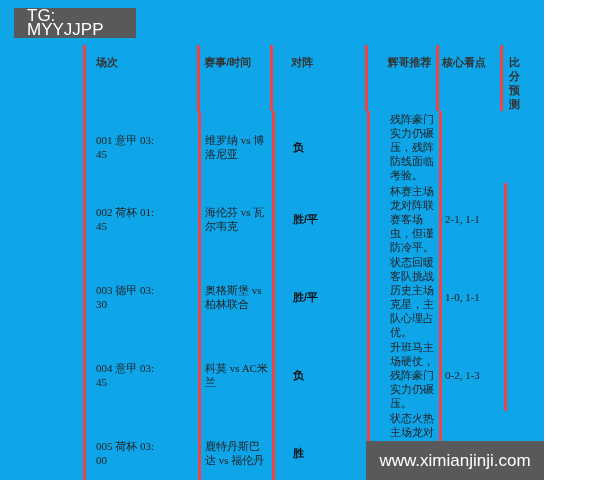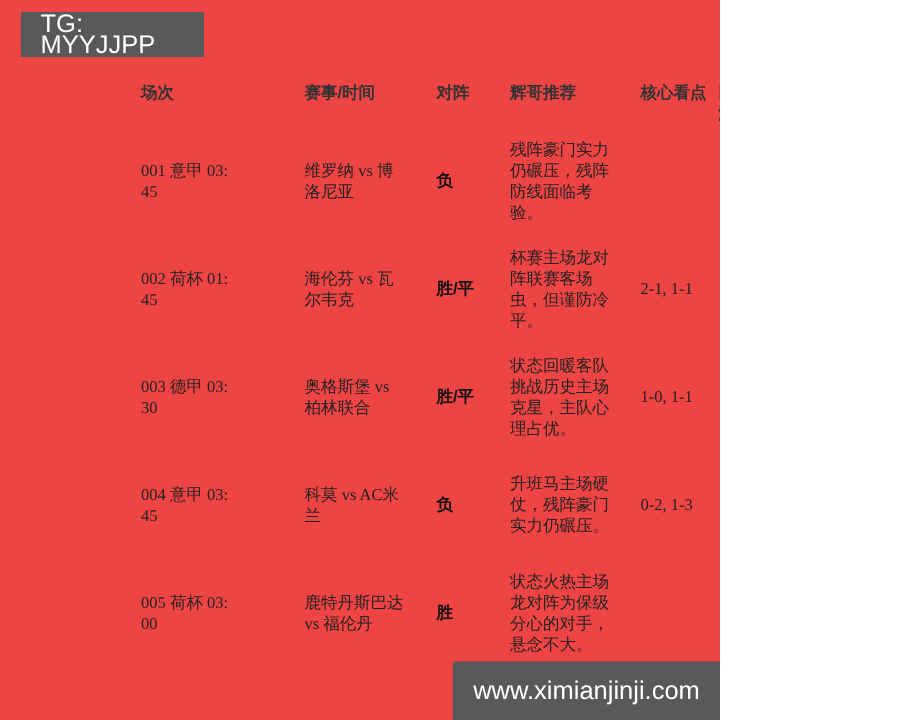--- a/index.html
+++ b/index.html
@@ -1,47 +1,47 @@
 <!DOCTYPE html>
 <html><head>
 <meta charset="utf-8">
 <style>
   html,body { margin:0; padding:0; }
   .screen {
-    position:relative; width:480px; height:480px; background:#ef4444;
+    position:relative; width:544px; height:480px; background:#0ea5e9;
     overflow:hidden;
     font-family:"Liberation Serif","DejaVu Serif",serif;
     color:#222222; font-size:11px; line-height:14px;
   }
   .badge {
     position:absolute; background:#59595b; color:#ffffff;
     font-family:"Liberation Sans","DejaVu Sans",sans-serif;
     font-size:17px; display:flex; align-items:center; box-sizing:border-box;
   }
   .badge-top { left:14px; top:8px; width:122px; height:30px; padding-left:13px; }
   .badge-bottom { right:0; bottom:0; width:178px; height:39px; justify-content:center; }
 
   .table { position:absolute; left:83px; top:45px; width:437px; }
   .tr { display:flex; align-items:stretch; }
   .tr.body-row { min-height:72px; }
   .tr.head-row { min-height:40px; }
   .td {
-    box-sizing:border-box; border-left:1px solid #ef4444;
+    box-sizing:border-box; border-left:3px solid #ef4444;
     display:flex; align-items:center;
   }
   .head-row .td {
     align-items:flex-start; padding-top:10px;
     font-family:"Liberation Sans","DejaVu Sans",sans-serif;
     font-weight:bold; color:#333333; font-size:11px;
   }
   .c1 { width:77px; padding-left:10px; padding-right:4px; word-break:break-all; }
   .c2 { width:74px; padding-left:4px;  padding-right:3px;margin-left:38px; }
   .c3 { width:63px; padding-left:18px;  padding-right:2px; }
-  .c4 { width:72px; padding-left:4px; }
-  .c5 { width:65px; padding-left:19px; }
+  .c4 { width:72px; padding-left:20px;margin-left:32px; }
+  .c5 { width:65px; padding-left:3px; }
   .c6 { flex:1;    padding-left:6px; }
   .pick {
     font-family:"Liberation Sans","DejaVu Sans",sans-serif;
     font-weight:bold; color:#111111;
   }
 </style>
 </head>
 <body>
 
 <div class="screen">

